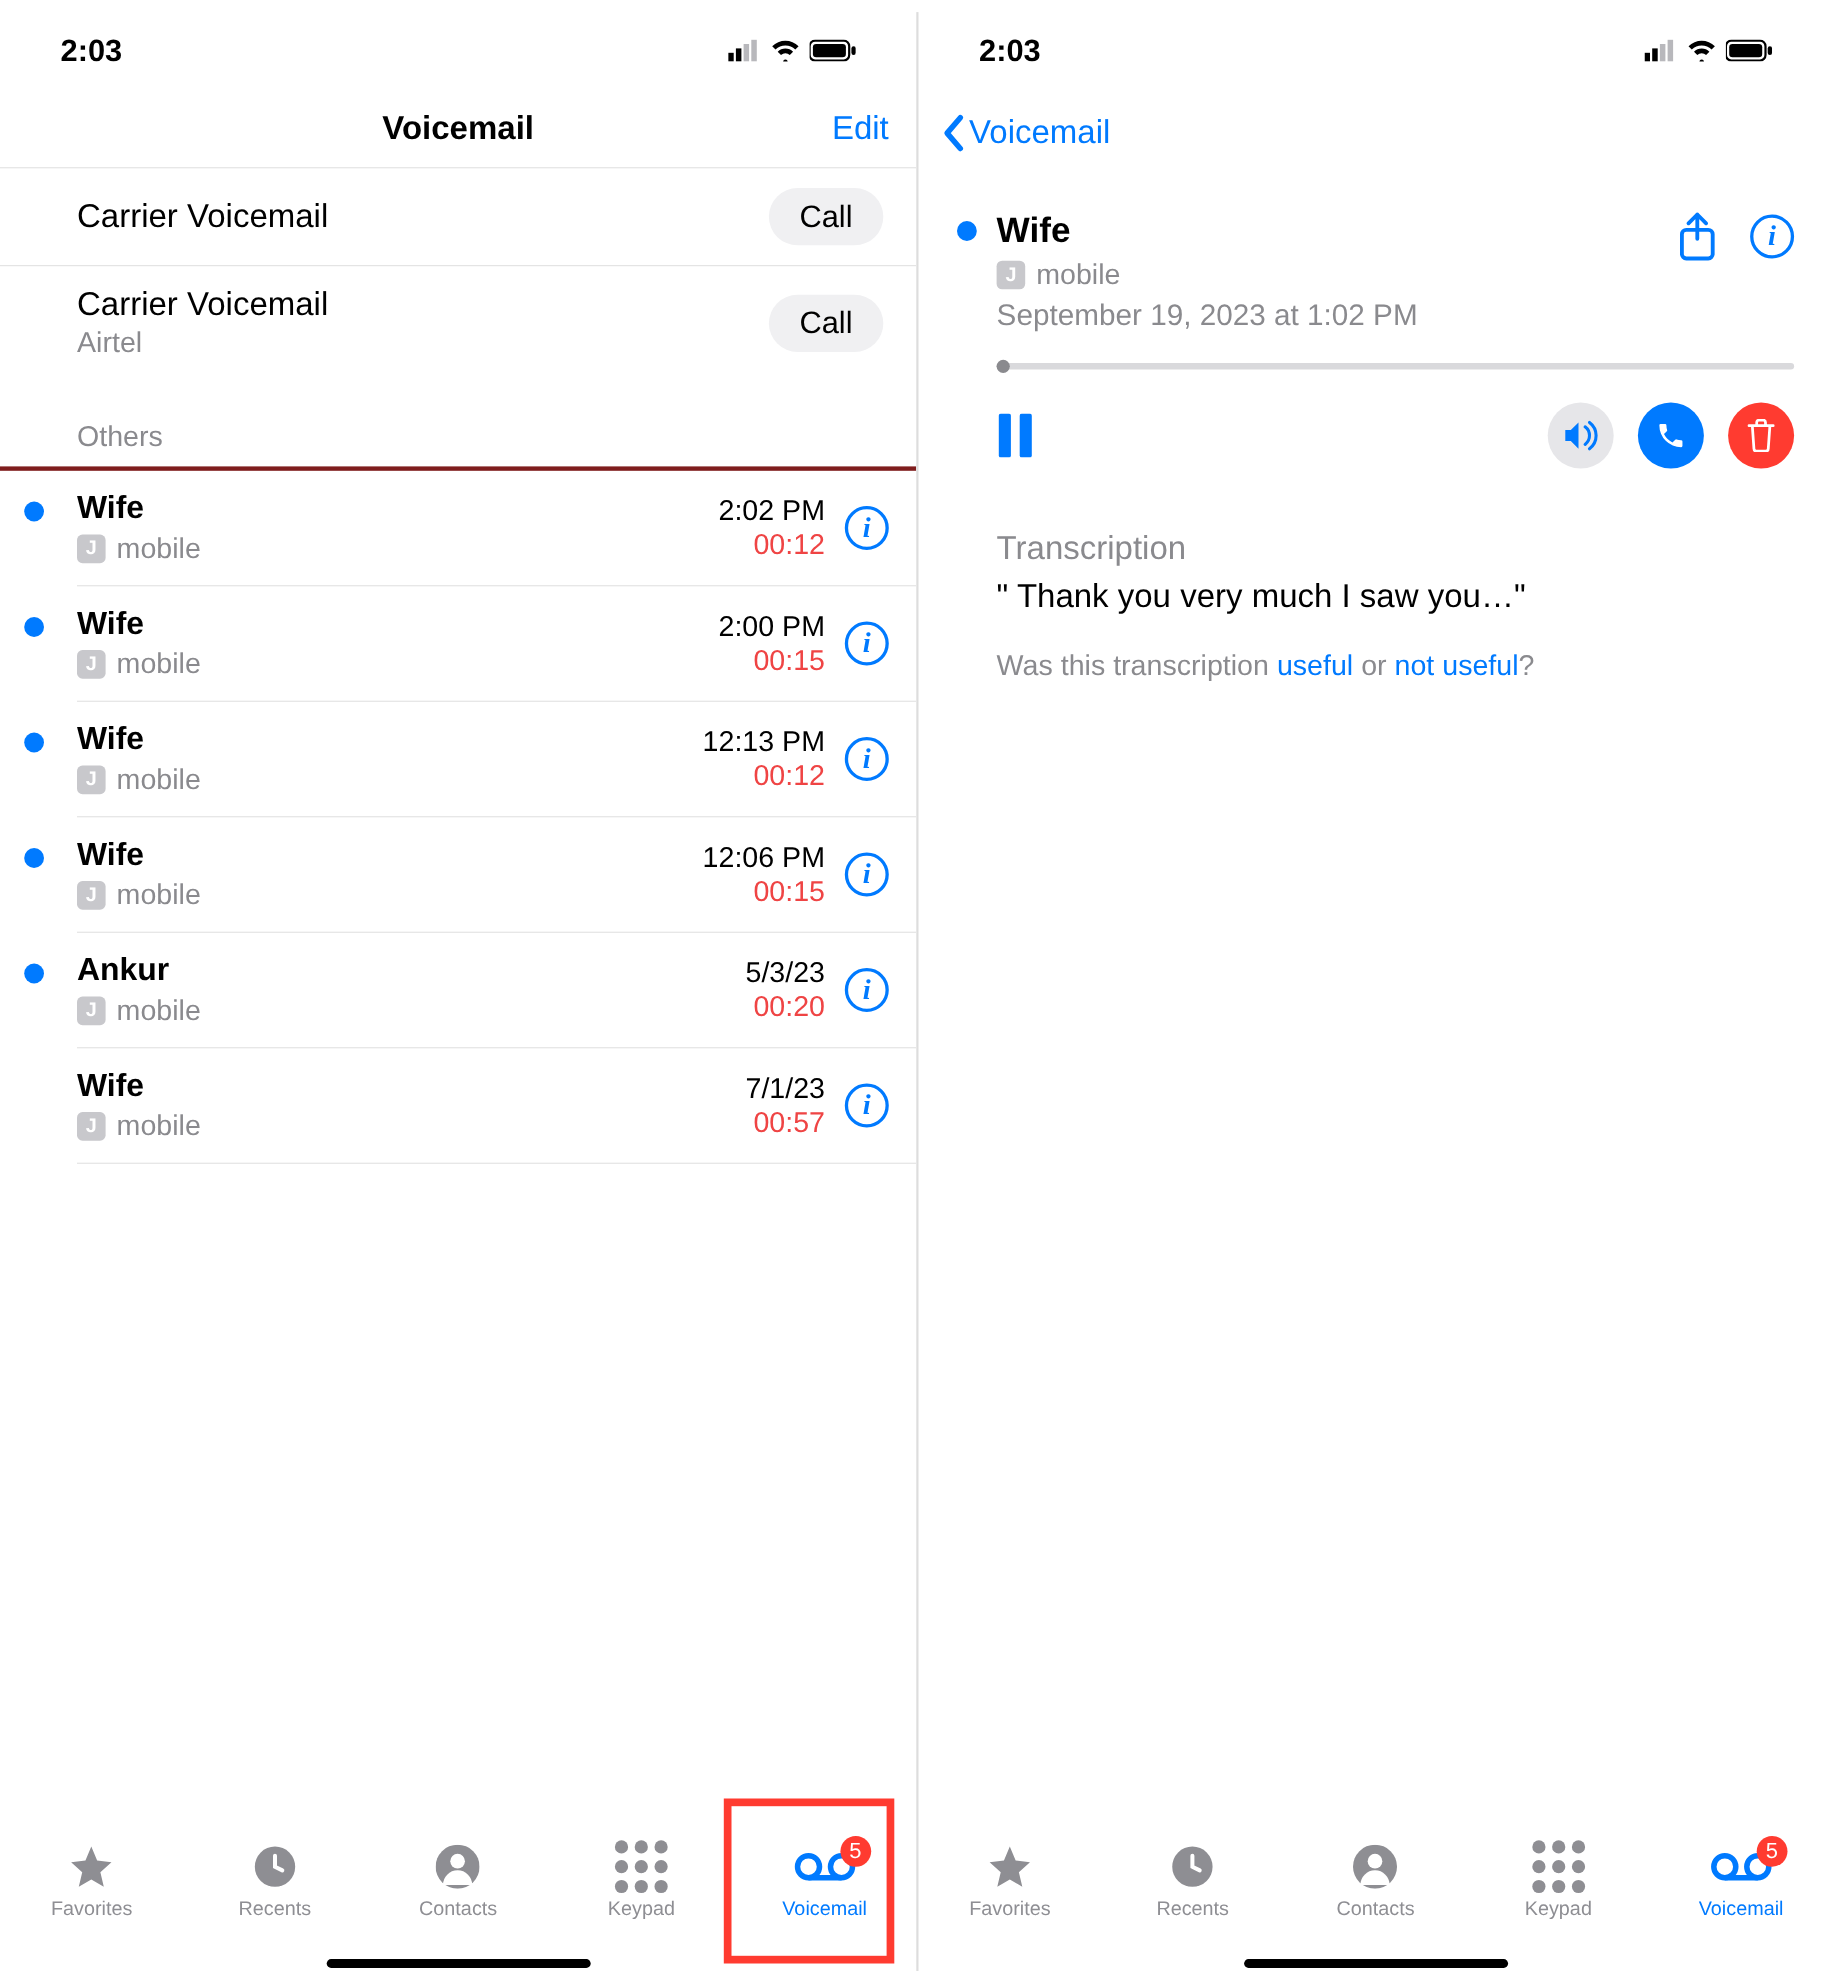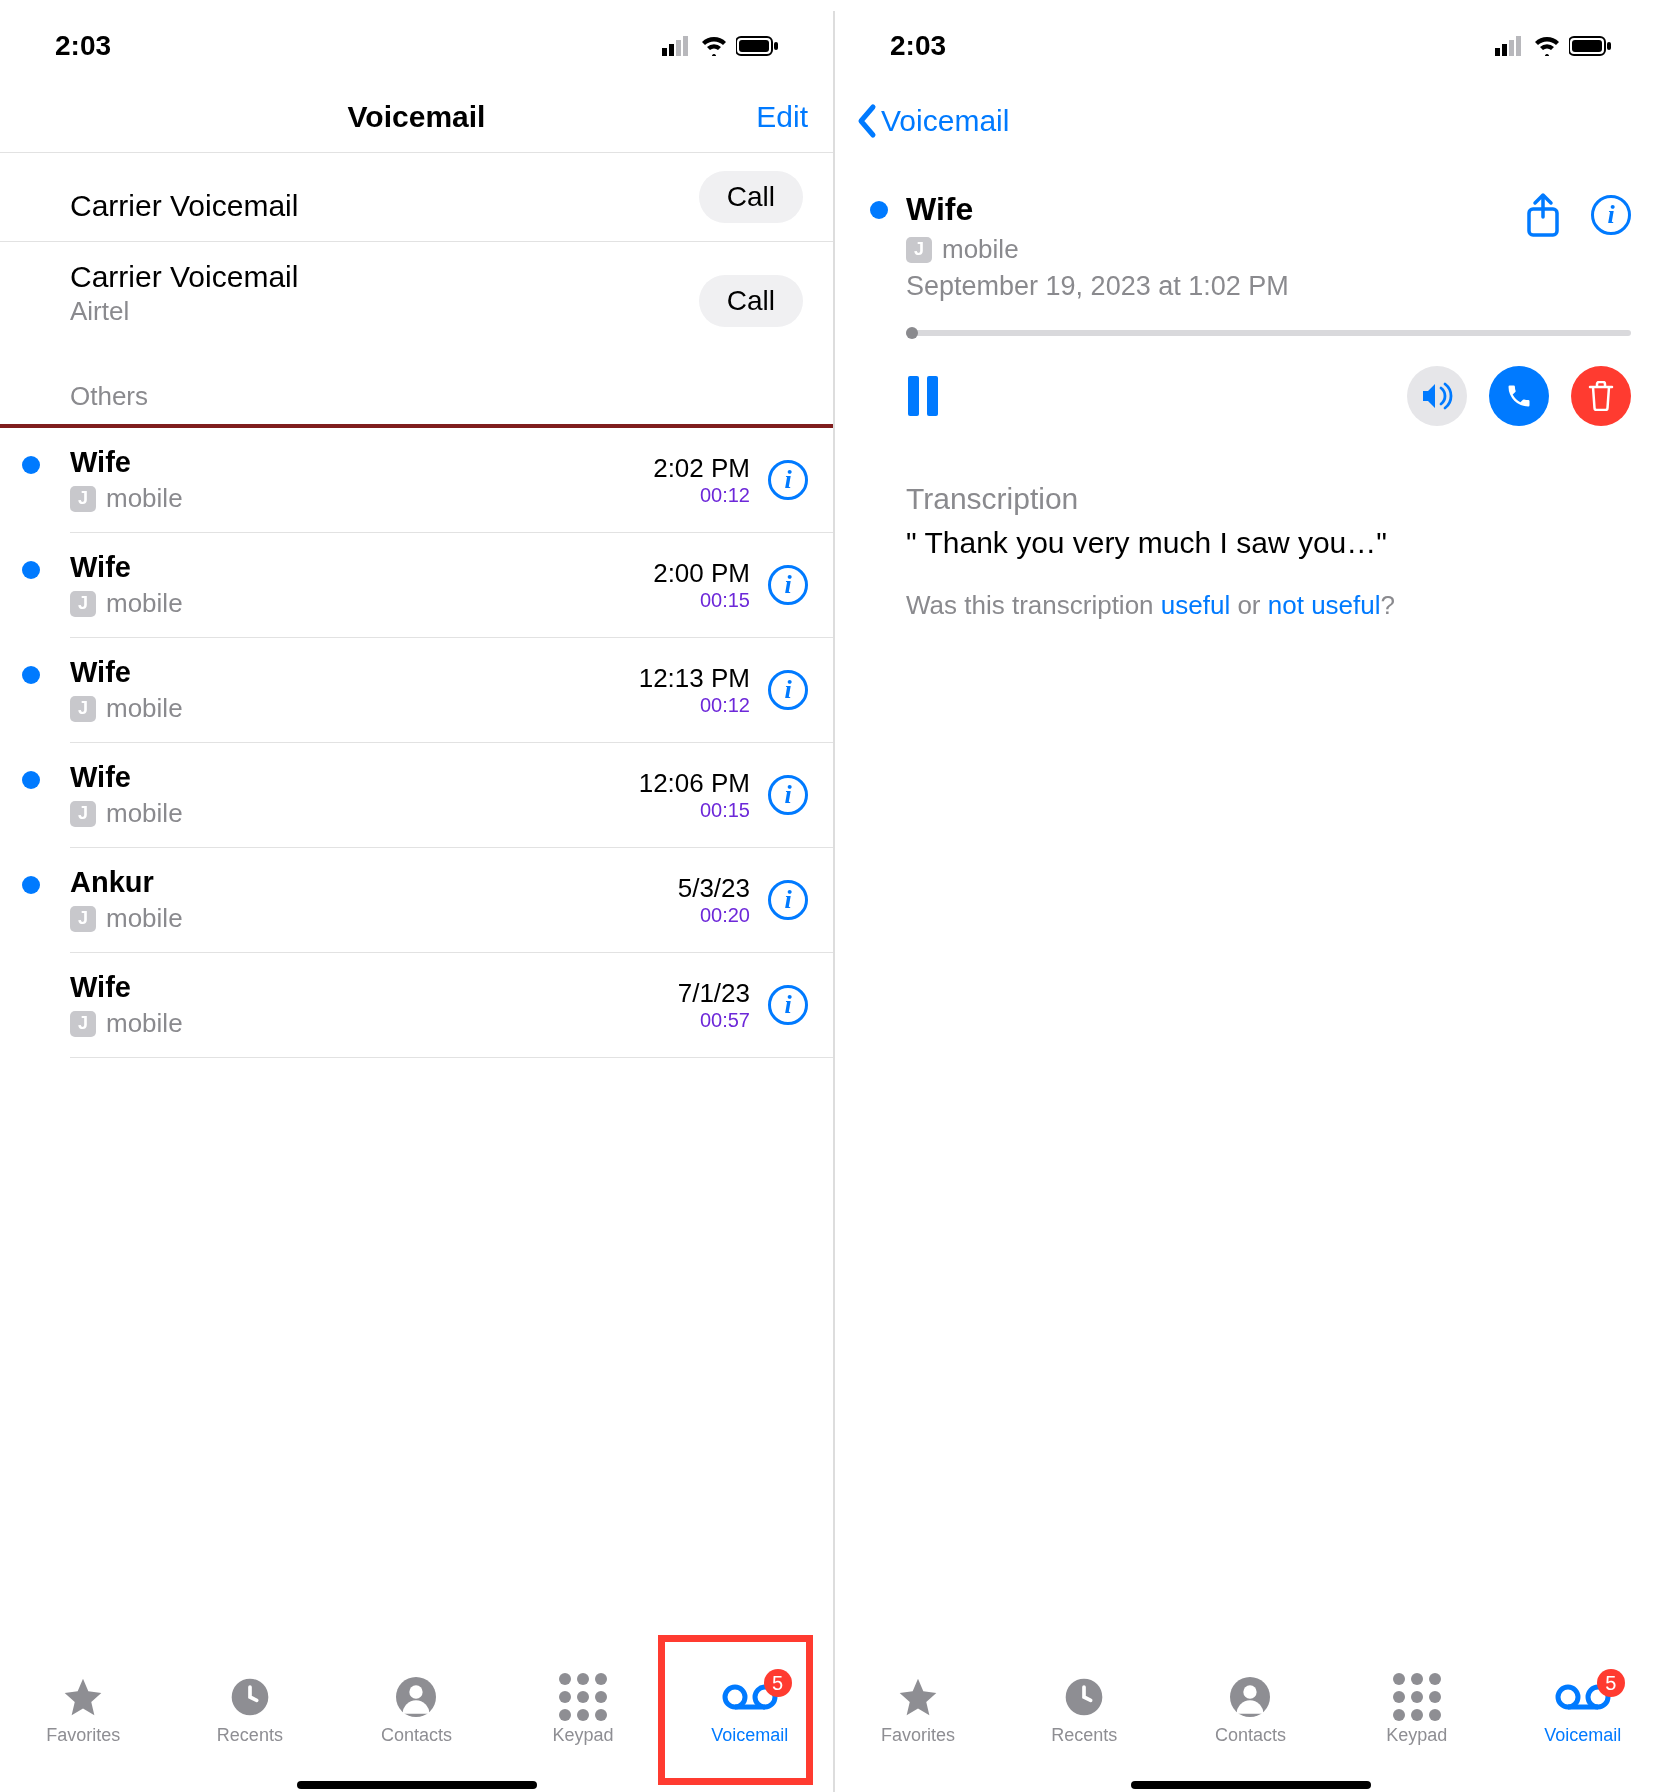--- a/index.html
+++ b/index.html
@@ -53,21 +53,21 @@
   }
   .nav-edit {
     margin-left: auto;
     color: #007aff;
     font-size: 30px;
   }
 
   
   .carrier-row {
     display: flex;
-    align-items: flex-end;
+    align-items: center;
     padding: 18px 30px 18px 70px;
     border-bottom: 1px solid #e2e2e2;
   }
   .carrier-row.last { border-bottom: none; }
   .carrier-texts { flex: 1; }
   .carrier-name { font-size: 30px; font-weight: 400; color: #000; }
   .carrier-sub { font-size: 26px; color: #8a8a8e; margin-top: 2px; }
   .call-btn {
     background: #f0f0f2;
     border-radius: 28px;
@@ -110,21 +110,21 @@
     font-size: 18px;
     font-weight: 600;
     border-radius: 5px;
     display: flex;
     align-items: center;
     justify-content: center;
   }
   .vm-label { font-size: 26px; color: #8a8a8e; }
   .vm-right { text-align: right; margin-right: 18px; }
   .vm-time { font-size: 26px; color: #000; }
-  .vm-dur { font-size: 20px; color: #6d28d9; }
+  .vm-dur { font-size: 26px; color: #ef4444; }
   .info-circle {
     width: 40px; height: 40px;
     border: 3px solid #007aff;
     border-radius: 50%;
     display: flex;
     align-items: center;
     justify-content: center;
     color: #007aff;
     font-family: "Times New Roman", serif;
     font-style: italic;

